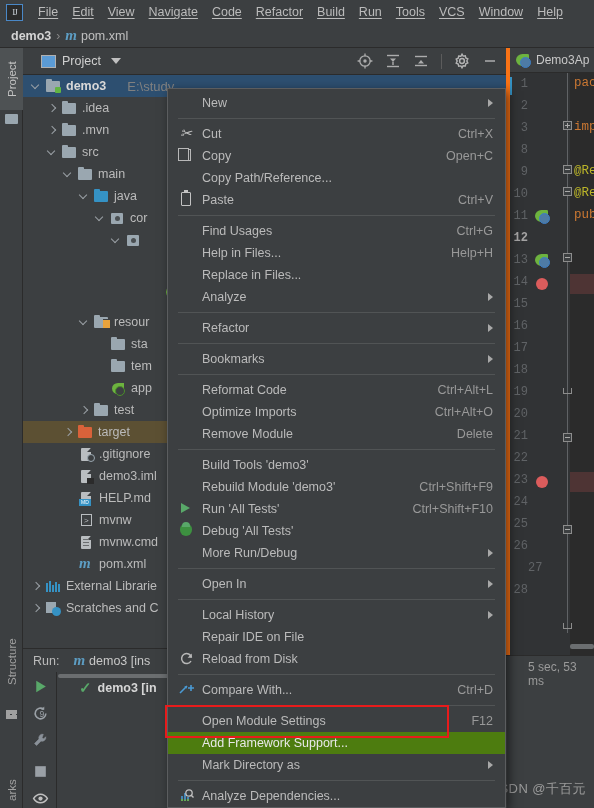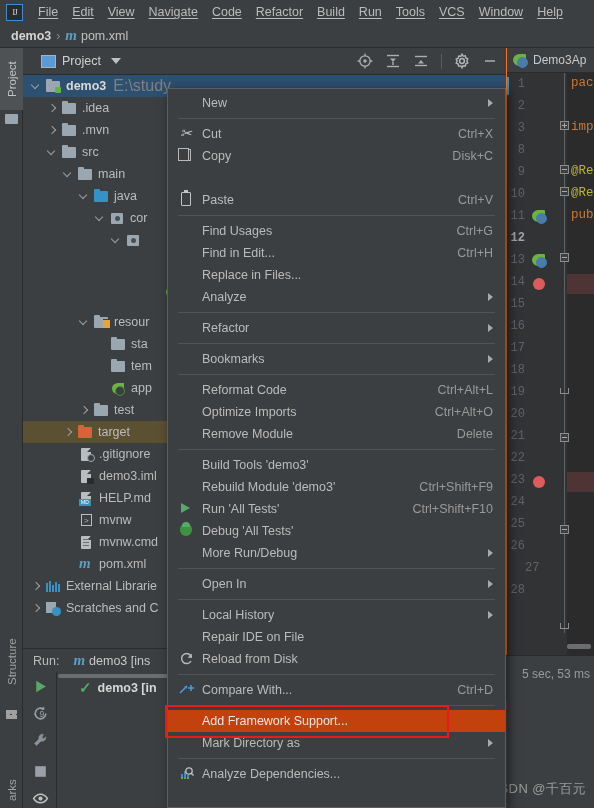--- a/index.html
+++ b/index.html
@@ -135,21 +135,21 @@
     content: ''; position: absolute;
     border-top: 1.6px solid #9aa0a6;
     border-right: 1.6px solid #9aa0a6;
     width: 5px; height: 5px;
   }
   .arrow.right::before { left: 2px; top: 2px; transform: rotate(45deg); }
   .arrow.down::before  { left: 1px; top: 1px; transform: rotate(135deg); }
   .ic { width: 16px; height: 16px; flex: 0 0 16px; margin-right: 5px; position: relative; }
   .lbl { color: #bbbbbb; }
   .lbl.bold { font-weight: bold; color: #d8d8d8; }
-  .path { color: #808080; margin-left: 7px; font-size: 16px; }
+  .path { color: #808080; margin-left: 21px; font-size: 13px; }
 
   
   .fo { position: absolute; left: 1px; top: 3px; width: 14px; height: 11px;
         background: #9aa7b0; border-radius: 1px; }
   .fo::before { content:''; position: absolute; left: 0; top: -2px;
         width: 6px; height: 3px; background: #9aa7b0; border-radius: 1px 1px 0 0; }
   .fo.blue { background: #3592c4; }
   .fo.blue::before { background: #3592c4; }
   .fo.orange { background: #d9623a; }
   .fo.orange::before { background: #d9623a; }
@@ -180,21 +180,21 @@
   .mvn-m { font-family:"Liberation Serif", serif; font-style:italic;
         font-weight:bold; color:#5d9ec4; font-size:15px;
         position:absolute; left:1px; top:-1px; }
   .libs2 { position:absolute; left:1px; top:3px; width:14px; height:11px; }
   .libs2 i { position:absolute; bottom:0; width:2px; background:#3592c4; }
 
   
   .editor {
     position: absolute; left: 506px; top: 48px; width: 88px; height: 607px;
     background: #4c1d95;
-    border-left: 1px solid #f97316;
+    border-left: 4px solid #f97316;
   }
   .etabs {
     position: absolute; left: 0; top: 0; width: 88px; height: 25px;
     background: #3c3f41;
     display: flex; align-items: center;
     border-bottom: 1px solid #2b2b2b;
   }
   .etab-ic { width: 15px; height: 15px; margin-left: 6px; margin-right: 5px; position: relative; }
   .etab-lbl { color: #c8c8c8; font-size: 12px; white-space: nowrap; }
   .gutter {
@@ -268,21 +268,21 @@
     position: absolute; left: 0; top: 6px; height: 20px;
     display: flex; align-items: center; color: #d6d6d6; font-size: 12.5px; font-weight: bold;
   }
   .scrollbar-h {
     position:absolute; left:58px; top:674px; width:180px; height:4px;
     background:#6b6e70; border-radius:2px;
   }
   .elapsed {
     position:absolute; left:506px; top:665px; width:88px; height:18px;
     color:#9a9a9a; font-size:12px; display:flex; align-items:center;
-    padding-left:16px;
+    padding-left:22px;
   }
   .rightedge {
     position:absolute; left:506px; top:655px; width:88px; height:153px;
     background:#3c3f41; border-top:1px solid #2b2b2b;
   }
   .watermark {
     position:absolute; right:8px; bottom:10px;
     color:#9a9a9a; font-size:13px; letter-spacing:.4px;
   }
 
@@ -304,21 +304,21 @@
   .mi .mi-ic { width: 22px; height: 18px; margin-left: 8px; margin-right: 4px;
                position: relative; flex: 0 0 22px; }
   .mi .mi-lbl { flex: 1 1 auto; white-space: nowrap; }
   .mi .mi-acc { color: #999999; font-size: 12.5px; margin-right: 12px; white-space: nowrap; }
   .mi .mi-sub {
     margin-right: 12px; width: 0; height: 0;
     border-top: 4px solid transparent;
     border-bottom: 4px solid transparent;
     border-left: 5px solid #a8a8a8;
   }
-  .mi.hl { background: #c2410c; }
+  .mi.hl { background: #4d7c0f; }
   .mi.hl .mi-lbl { color: #e8e8e8; }
   .msep { height: 1px; background: #515455; margin: 4px 10px; }
   .u { text-decoration: underline; text-underline-offset: 2px; }
 
   .redbox {
     position: absolute; left: 165px; top: 705px;
     width: 284px; height: 33px;
     border: 2px solid #e81b1b;
     pointer-events: none;
   }
@@ -739,43 +739,44 @@
           <i class="sc-scissors">✂</i>
         </span>
       <span class="mi-lbl">Cut</span>
       <span class="mi-acc">Ctrl+X</span>
     </div>
     <div class="mi">
       <span class="mi-ic">
           <i class="sc-copy"></i>
         </span>
       <span class="mi-lbl">Copy</span>
-      <span class="mi-acc">Disk+C</span>
-    </div>
-    <div class="mi">
-      <span class="mi-ic"></span>
+      <span class="mi-acc">Open+C</span>
+    </div>
+    <div class="mi">
+      <span class="mi-ic"></span>
+      <span class="mi-lbl">Copy Path/Reference...</span>
     </div>
     <div class="mi">
       <span class="mi-ic">
           <i class="sc-paste"></i>
         </span>
       <span class="mi-lbl">Paste</span>
       <span class="mi-acc">Ctrl+V</span>
     </div>
     <div class="msep"></div>
 
     <div class="mi">
       <span class="mi-ic"></span>
       <span class="mi-lbl">Find Usages</span>
       <span class="mi-acc">Ctrl+G</span>
     </div>
     <div class="mi">
       <span class="mi-ic"></span>
-      <span class="mi-lbl">Find in Edit...</span>
-      <span class="mi-acc">Ctrl+H</span>
+      <span class="mi-lbl">Help in Files...</span>
+      <span class="mi-acc">Help+H</span>
     </div>
     <div class="mi">
       <span class="mi-ic"></span>
       <span class="mi-lbl">Replace in Files...</span>
     </div>
     <div class="mi">
       <span class="mi-ic"></span>
       <span class="mi-lbl">Analyze</span>
       <span class="mi-sub"></span>
     </div>
@@ -874,20 +875,25 @@
           <path d="M2 11 L9 4" stroke="#4a9ad4" stroke-width="1.6"></path>
           <path d="M9 4 L6.2 4.4 L8.6 6.8 Z" fill="#4a9ad4"></path>
           <path d="M13 3 L13 9 M10 6 L16 6" stroke="#4a9ad4" stroke-width="1.6"></path>
         </svg>
       </span>
       <span class="mi-lbl">Compare With...</span>
       <span class="mi-acc">Ctrl+D</span>
     </div>
     <div class="msep"></div>
 
+    <div class="mi">
+      <span class="mi-ic"></span>
+      <span class="mi-lbl">Open Module Settings</span>
+      <span class="mi-acc">F12</span>
+    </div>
     <div class="mi hl">
       <span class="mi-ic"></span>
       <span class="mi-lbl">Add Framework Support...</span>
     </div>
     <div class="mi">
       <span class="mi-ic"></span>
       <span class="mi-lbl">Mark Directory as</span>
       <span class="mi-sub"></span>
     </div>
     <div class="msep"></div>

